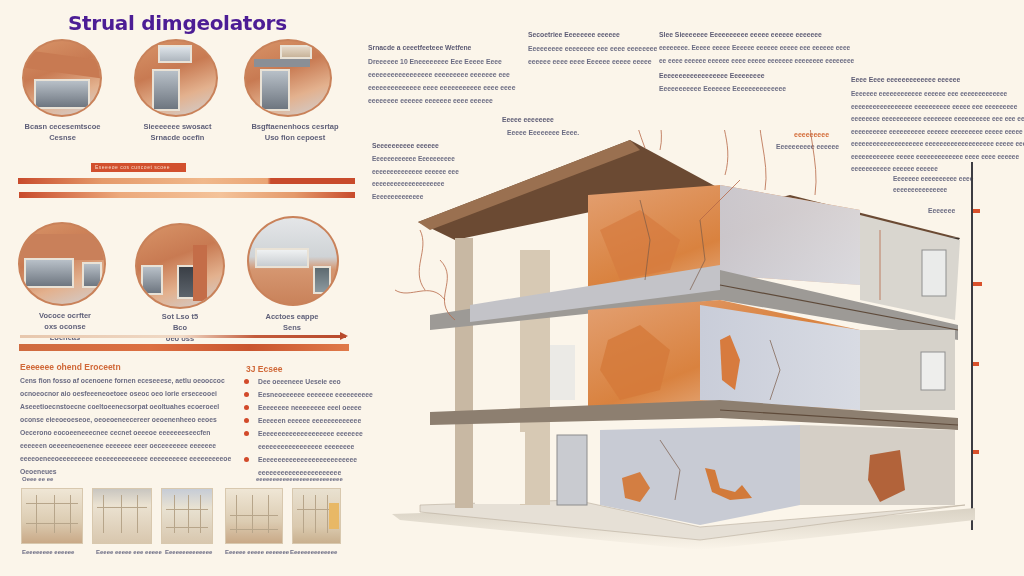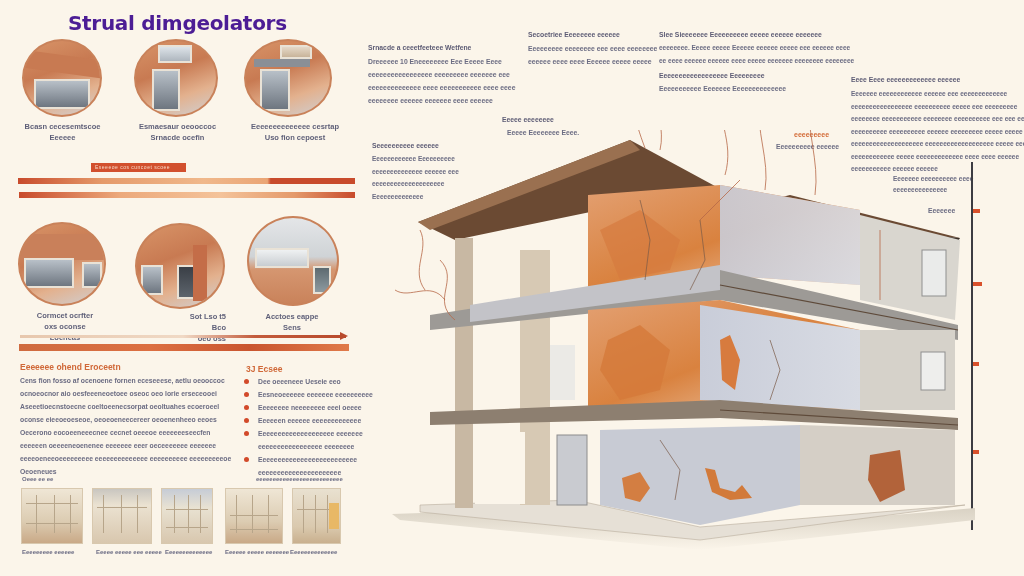--- a/index.html
+++ b/index.html
@@ -79,63 +79,63 @@
 <body>
 
 <div class="abs title">Strual dimgeolators</div>
 
 <div class="circle" style="left:22px;top:39px;width:80px;height:78px;">
   <div class="roof" style="left:0;top:14px;width:100%;height:18px;transform:skewY(8deg);background:#c87a52;"></div>
   <div class="win" style="left:10px;top:38px;width:56px;height:30px;"></div>
 </div>
 <div class="caption" style="left:10px;top:121px;width:105px;">
   <div>Bcasn  cecesemtscoe</div>
-  <div>Eeeeee</div>
+  <div>Cesnse</div>
 </div>
 
 <div class="circle" style="left:134px;top:39px;width:84px;height:78px;">
   <div class="win" style="left:16px;top:28px;width:28px;height:42px;"></div>
   <div class="win" style="left:22px;top:4px;width:34px;height:18px;background:linear-gradient(180deg,#dde3e8,#aeb6be);"></div>
 </div>
 <div class="caption" style="left:125px;top:121px;width:105px;">
-  <div>Esmaesaur  oeooccoc</div>
+  <div>Sieeeeeee  swosact</div>
   <div>Srnacde ocefin</div>
 </div>
 
 <div class="circle" style="left:244px;top:39px;width:88px;height:78px;">
   <div class="roof" style="left:8px;top:18px;width:56px;height:8px;background:#8a8f96;"></div>
   <div class="win" style="left:14px;top:28px;width:30px;height:42px;"></div>
   <div class="win" style="left:34px;top:4px;width:32px;height:14px;background:linear-gradient(180deg,#e5d8c8,#c8b49a);"></div>
 </div>
 <div class="caption" style="left:240px;top:121px;width:110px;">
-  <div>Eeeeeeeeeeeeee cesrtap</div>
+  <div>Bsgftaenenhocs cesrtap</div>
   <div>Uso fion cepoest</div>
 </div>
 
 <div class="tagbox" style="left:91px;top:163px;width:95px;height:9px;">Eseeeoe cos cuncoet scoee</div>
 <div class="bar" style="left:18px;top:178px;width:337px;"></div>
 <div class="bar2" style="left:19px;top:192px;width:336px;"></div>
 
 <div class="circle" style="left:18px;top:222px;width:88px;height:84px;">
   <div class="roof" style="left:0;top:10px;width:100%;height:26px;background:#c9805a;"></div>
   <div class="win" style="left:4px;top:34px;width:50px;height:30px;"></div>
   <div class="win" style="left:62px;top:38px;width:20px;height:26px;"></div>
 </div>
 <div class="caption" style="left:20px;top:310px;width:90px;">
-  <div>Cormcet ocrfter</div>
+  <div>Vococe ocrfter</div>
   <div>oxs oconse</div>
   <div>Loeneas</div>
 </div>
 
 <div class="circle" style="left:135px;top:223px;width:90px;height:86px;">
   <div class="win" style="left:4px;top:40px;width:22px;height:30px;"></div>
   <div class="win" style="left:40px;top:40px;width:18px;height:34px;background:linear-gradient(180deg,#3a3f46,#5d646c);"></div>
   <div class="roof" style="left:56px;top:20px;width:14px;height:56px;background:#c46d48;"></div>
 </div>
-<div class="caption" style="left:166px;top:311px;width:60px;text-align:right;">
+<div class="caption" style="left:150px;top:311px;width:60px;">
   <div>Sot  Lso  t5</div>
   <div>Bco</div>
   <div>oeo oss</div>
 </div>
 
 <div class="circle" style="left:247px;top:216px;width:92px;height:90px;background:linear-gradient(180deg,#e4e6e8 0%,#cfd3d6 45%,#d59670 60%,#c9825a 100%);">
   <div class="win" style="left:6px;top:30px;width:54px;height:20px;background:linear-gradient(180deg,#eff1f2,#c8cdd1);"></div>
   <div class="win" style="left:64px;top:48px;width:18px;height:28px;background:linear-gradient(180deg,#5d6a70,#8d9aa0);"></div>
 </div>
 <div class="caption" style="left:262px;top:311px;width:60px;text-align:center;">

